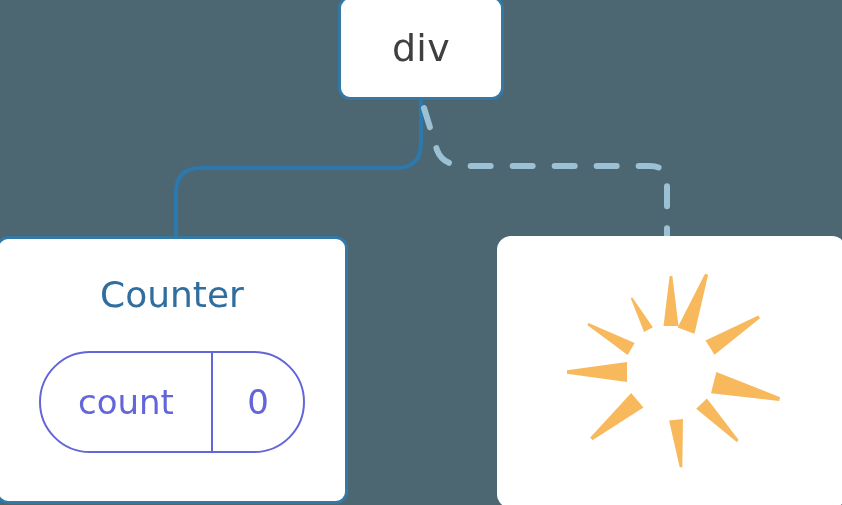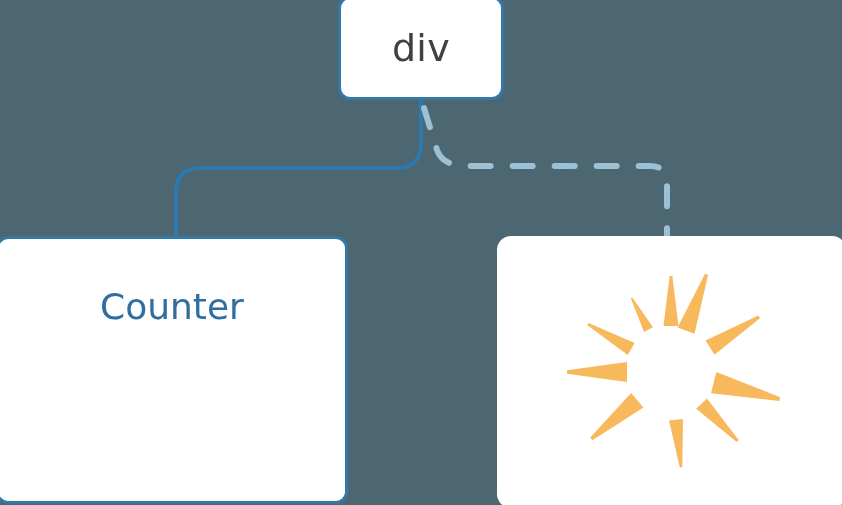--- a/index.html
+++ b/index.html
@@ -75,21 +75,21 @@
     font-size: 38px;
     letter-spacing: 0.3px;
     line-height: 1;
     user-select: none;
   }
 
   .counter-title {
     color: #2f6e9e;
     font-size: 36px;
     line-height: 1;
-    margin-top: 50px;
+    margin-top: 38px;
     user-select: none;
   }
 
   
   .state-pill {
     position: relative;
     margin-top: 38px;
     width: 266px;
     height: 102px;
     border: 2px solid #6366d8;
@@ -141,20 +141,24 @@
     <path d="M 424 108 L 437 150 Q 443 166 466 166 L 650 166 Q 667 166 667 183 L 667 240" fill="none" stroke="#9cc0d4" stroke-width="6" stroke-linecap="round" stroke-dasharray="20 22"></path>
   </svg>
 
   <div class="node node-div">
     <span class="node-label">div</span>
   </div>
 
   <div class="node node-counter">
     <div class="counter-title">Counter</div>
 
+    <div class="state-pill">
+      <div class="pill-key">count</div>
+      <div class="pill-value">0</div>
+    </div>
   </div>
 
   <div class="node node-burst">
     <svg class="burst-svg" id="burst" viewBox="0 0 349 272">
         <polygon points="181.50,90.00 175.35,40.00 172.65,40.00 166.50,90.00" fill="#f8b85c"></polygon>
         <polygon points="155.88,91.27 135.36,61.41 133.77,62.25 147.05,95.97" fill="#f8b85c"></polygon>
         <polygon points="197.51,97.73 211.09,38.83 208.05,37.72 180.59,91.58" fill="#f8b85c"></polygon>
         <polygon points="137.66,106.94 91.49,86.91 90.23,89.09 130.66,119.06" fill="#f8b85c"></polygon>
         <polygon points="217.51,118.83 263.01,82.19 261.39,79.59 208.51,104.42" fill="#f8b85c"></polygon>
         <polygon points="130.00,126.00 70.00,134.20 70.00,137.80 130.00,146.00" fill="#f8b85c"></polygon>

